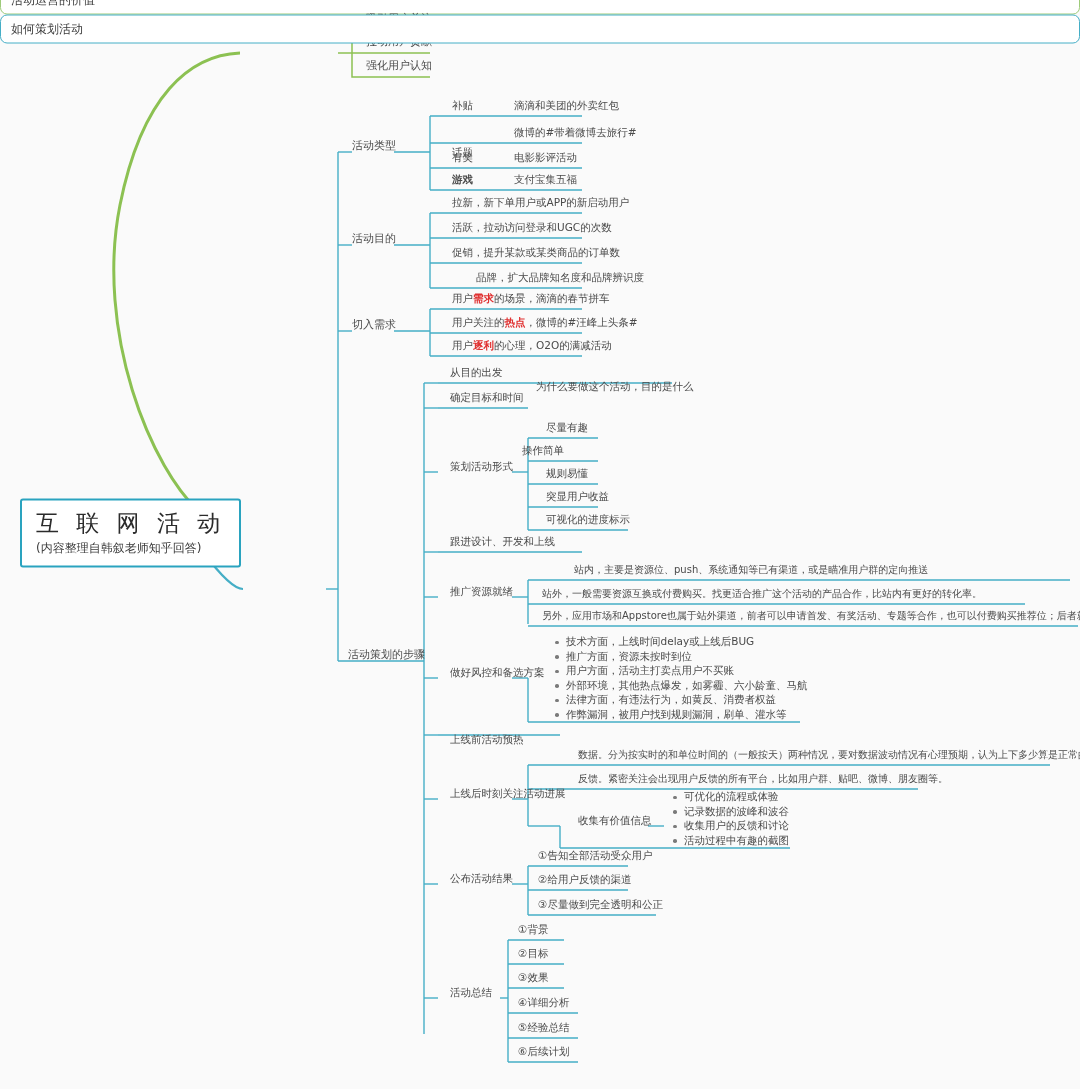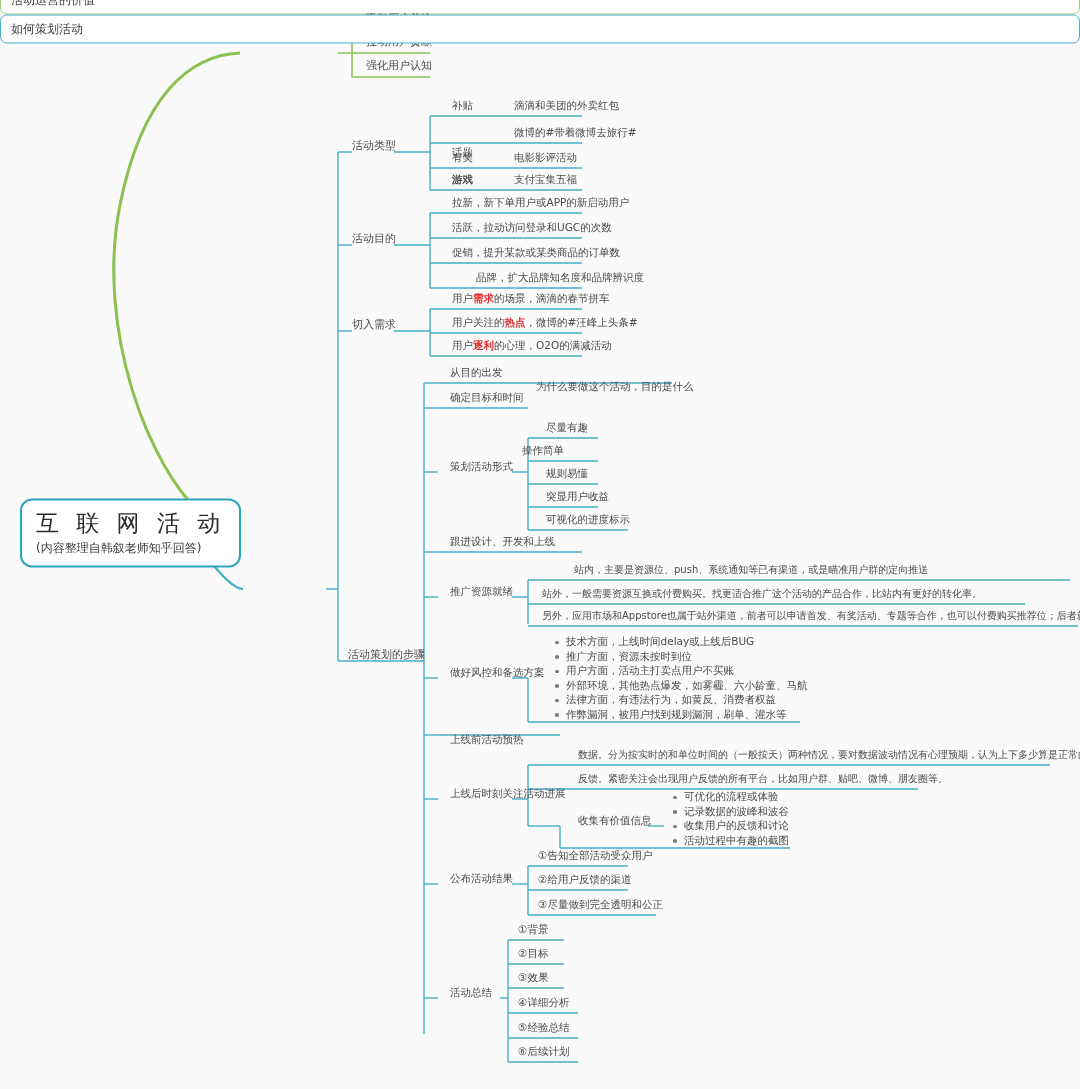--- a/index.html
+++ b/index.html
@@ -39,21 +39,21 @@
     font-size:12px;
     color:#3c3c3c;
     transform:translateY(-50%);
   }
   .boxed.green{border-color:#9ecb7a;}
 
   
   .root{
     position:absolute;
     border:2.4px solid #2aa3bf;
-    border-radius:12px;
+    border-radius:3px;
     background:#ffffff;
     padding:7px 14px 9px 14px;
     transform:translateY(-50%);
   }
   .root .t1{
     font-size:23px;
     letter-spacing:5px;
     color:#2b2b2b;
     font-family:"DejaVu Sans","Liberation Sans",sans-serif;
   }

